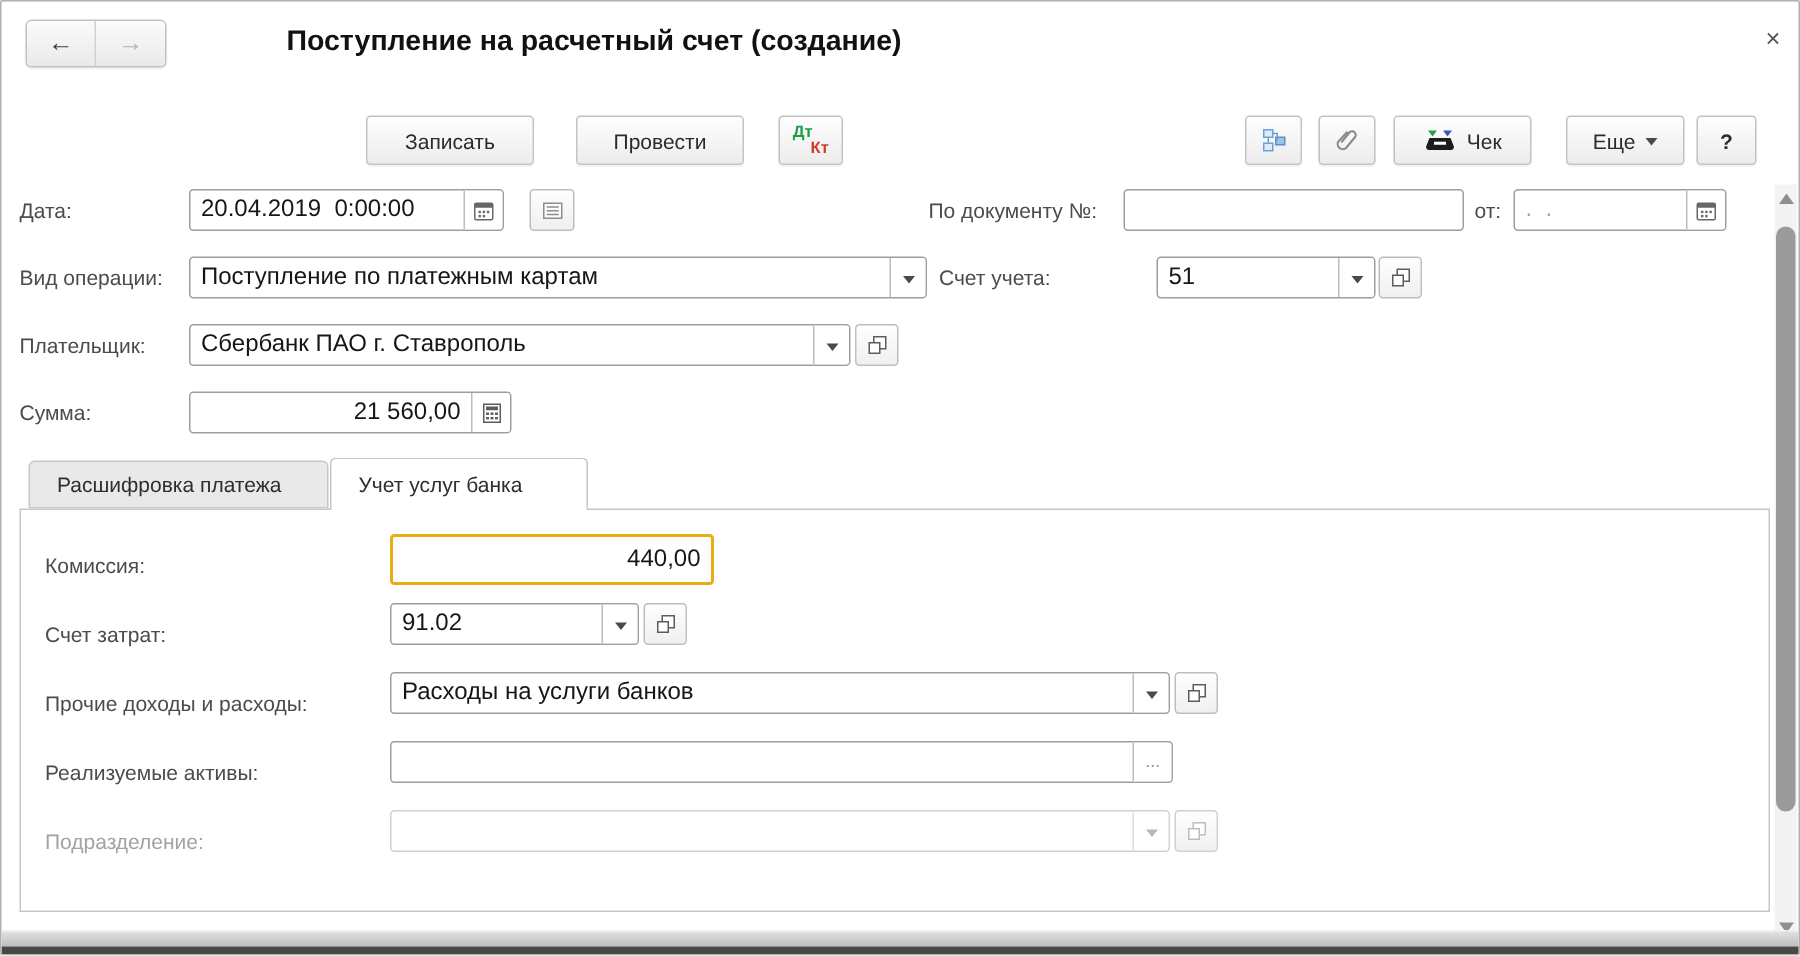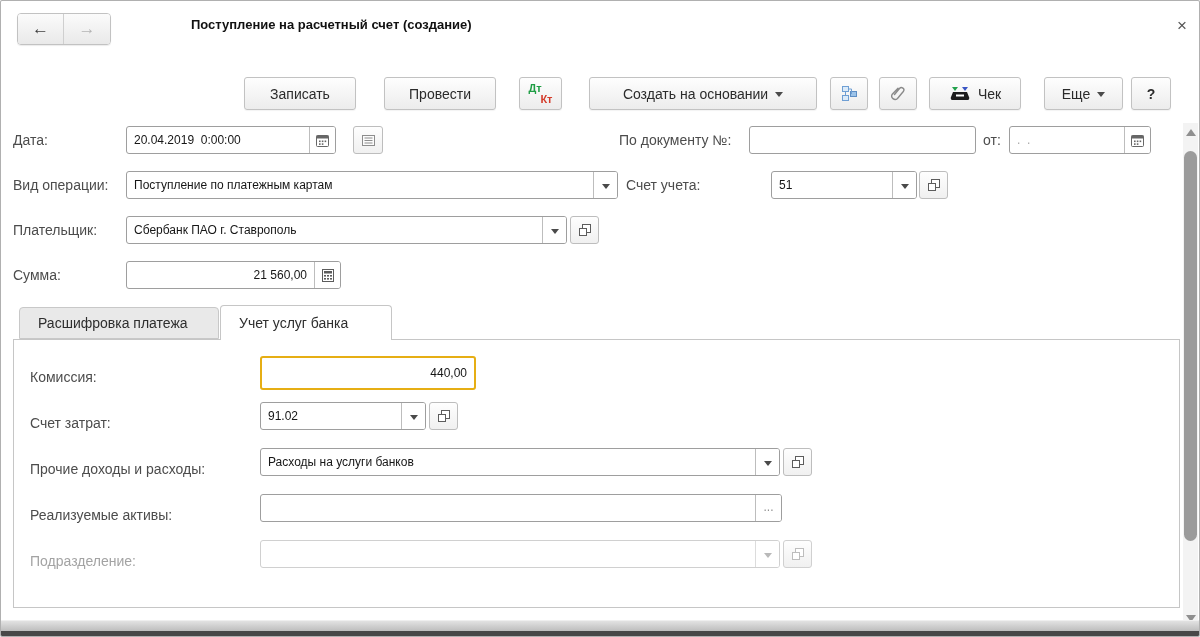--- a/index.html
+++ b/index.html
@@ -10,40 +10,40 @@
     font-family:"Liberation Sans", sans-serif;
   }
   
   .navgrp { position:absolute; left:16px; top:12px; display:flex;
     border:1px solid #c2c2c2; border-radius:4px; overflow:hidden;
     box-shadow:0 1px 1px rgba(0,0,0,.08); }
   .navbtn { width:46px; height:30px; display:flex; align-items:center; justify-content:center;
     background:linear-gradient(#fbfbfb,#e9e9e9); font-size:17px; cursor:pointer; }
   .navbtn.back { border-right:1px solid #cfcfcf; color:#3c3c3c; }
   .navbtn.fwd { color:#b4b4b4; }
-  .title { position:absolute; left:190px; top:16px; font-size:13px; font-weight:bold; color:#111; }
+  .title { position:absolute; left:190px; top:16px; font-size:19px; font-weight:bold; color:#111; }
   .close-x { position:absolute; left:1168px; top:12px; width:26px; height:26px;
     display:flex; align-items:center; justify-content:center; font-size:17px; color:#555; cursor:pointer; }
   
   .btn { position:absolute; top:76px; height:33px; display:flex; align-items:center;
     justify-content:center; gap:7px; background:linear-gradient(#fefefe,#ececec);
     border:1px solid #c2c2c2; border-radius:3px; font-size:14px; color:#2b2b2b;
     cursor:pointer; box-shadow:0 1px 1px rgba(0,0,0,.05); }
   .btn.primary { background:linear-gradient(#ffe94d,#fdd700); border-color:#ccab00; font-weight:bold; color:#111; }
   .caret { width:0; height:0; border-left:4px solid transparent; border-right:4px solid transparent;
     border-top:5px solid #4a4a4a; margin-top:2px; }
   .dtkt { display:flex; flex-direction:column; line-height:11px; font-size:11px; font-weight:bold; width:24px; }
   .dtkt .dt { color:#1f9d44; align-self:flex-start; }
   .dtkt .kt { color:#d43b2a; align-self:flex-end; }
   
   .lbl { position:absolute; font-size:14px; color:#4c4c4c; white-space:nowrap; }
   .lbl.dis { color:#a3a3a3; }
   .inp { position:absolute; height:28px; background:#fff; border:1px solid #9e9e9e;
     border-radius:3px; display:flex; align-items:stretch; overflow:hidden; }
-  .inp .val { flex:1; display:flex; align-items:center; padding:0 7px; font-size:12px;
+  .inp .val { flex:1; display:flex; align-items:center; padding:0 7px; font-size:16px;
     color:#161616; white-space:pre; overflow:hidden; }
   .inp .val.right { justify-content:flex-end; }
   .inp .val.ghost { color:#a8a8a8; }
   .seg { width:26px; display:flex; align-items:center; justify-content:center;
     border-left:1px solid #bdbdbd; background:#fff; cursor:pointer; }
   .seg.dd { width:24px; }
   .inp.focus { border:2px solid #e6ae14; }
   .sqbtn { position:absolute; height:28px; background:linear-gradient(#fefefe,#f0f0f0);
     border:1px solid #bdbdbd; border-radius:3px; display:flex; align-items:center;
     justify-content:center; cursor:pointer; }
@@ -87,24 +87,20 @@
       <span>Провести</span>
     </div>
   <div class="btn" style="left:243px;width:112px;">
       <span>Записать</span>
     </div>
   <div class="btn" style="left:518px;width:43px;">
     <span class="dtkt">
       <span class="dt">Дт</span>
       <span class="kt">Кт</span>
     </span>
-  </div>
-  <div class="btn" style="left:588px;width:228px;">
-    <span>Создать на основании</span>
-    <span class="caret"></span>
   </div>
   <div class="btn" style="left:829px;width:38px;">
     <span>
       <svg width="17" height="17" viewBox="0 0 17 17">
         <rect x="1.5" y="1.5" width="6" height="5" fill="#dcebf9" stroke="#6f9fd4"></rect>
         <rect x="9.5" y="6.5" width="6" height="5" fill="#9cc3e8" stroke="#5e8ec4"></rect>
         <rect x="1.5" y="10.5" width="6" height="5" fill="#dcebf9" stroke="#6f9fd4"></rect>
         <path d="M7.5 4 h3 v5" fill="none" stroke="#6f9fd4"></path>
         <path d="M4.5 6.5 v4" fill="none" stroke="#6f9fd4"></path>
       </svg>

